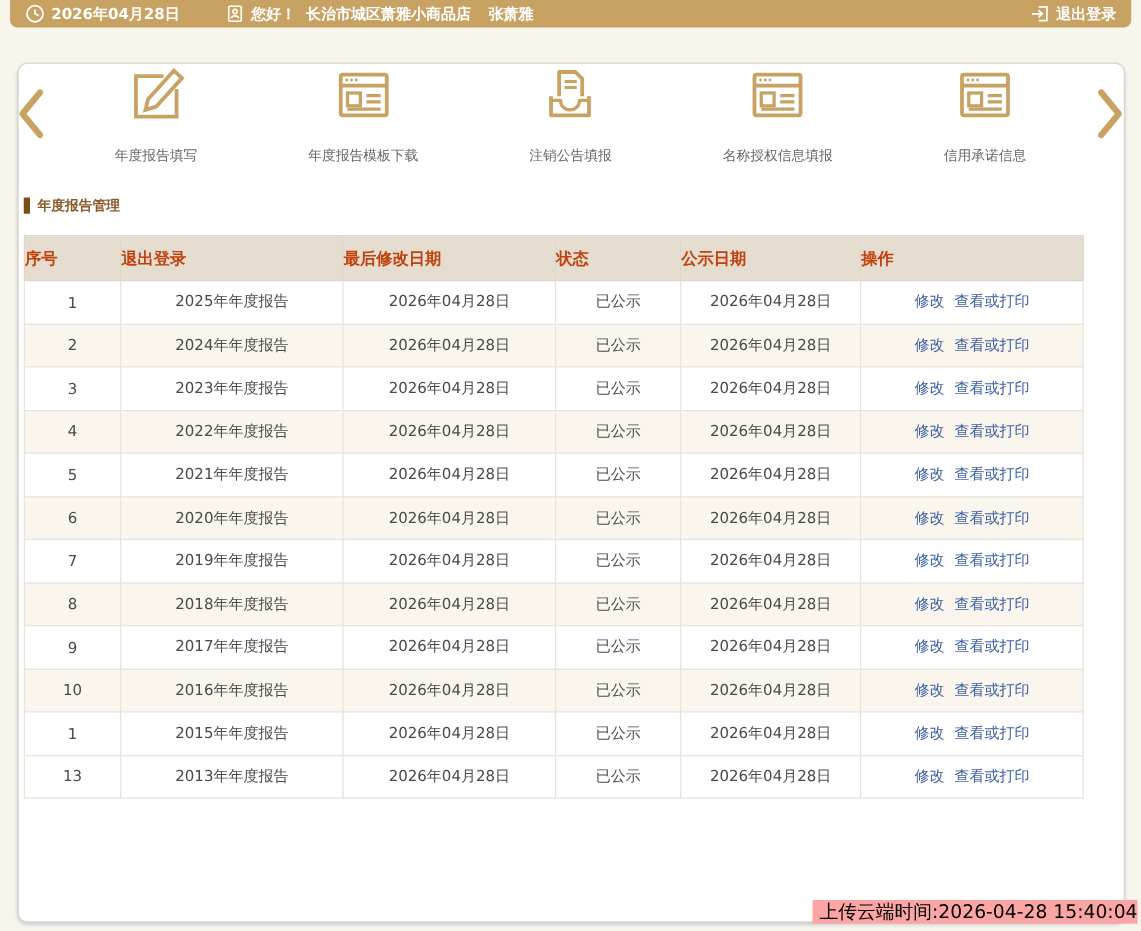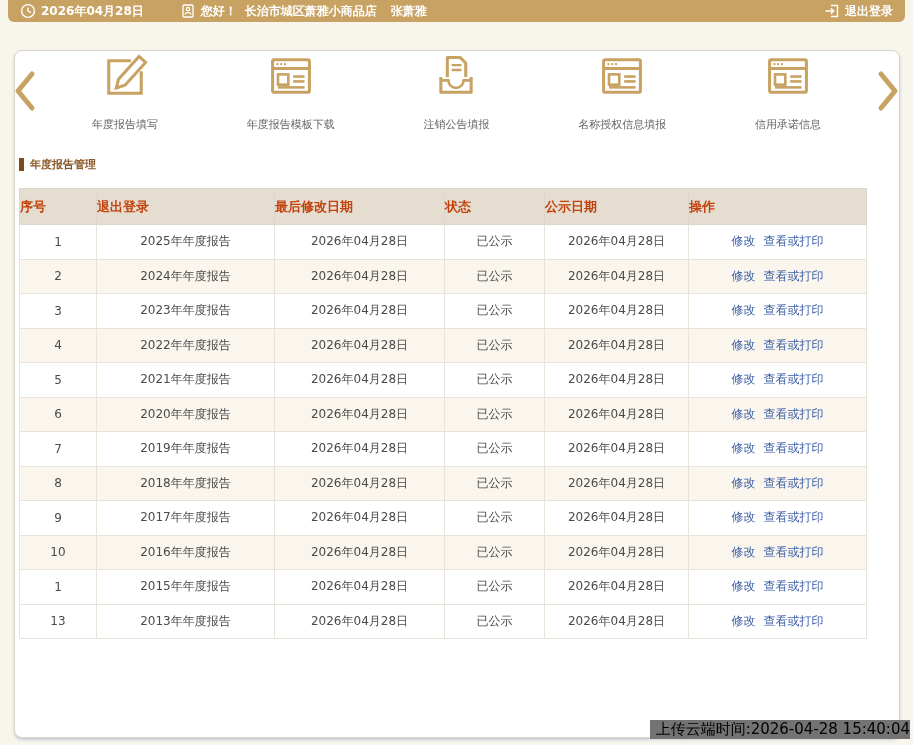--- a/index.html
+++ b/index.html
@@ -87,21 +87,21 @@
   }
   tr.alt td { background:#faf6ee; }
   a.op-link {
     color:#3c5fa6; font-size:12px;
     margin:0 4px; cursor:pointer;
   }
 
   
   .upload-time {
     position:absolute; right:3px; top:720px;
-    font-size:15px; color:#000; background:#737373;
+    font-size:15px; color:#000; background:#fca5a5;
     padding-left:6px;
   }
 </style>
 </head>
 <body>
 
 <div class="topbar">
   <span class="tb-group">
     <span class="tb-icon">
       <svg width="16" height="16" viewBox="0 0 16 16" fill="none" stroke="#fff" stroke-width="1.4">

